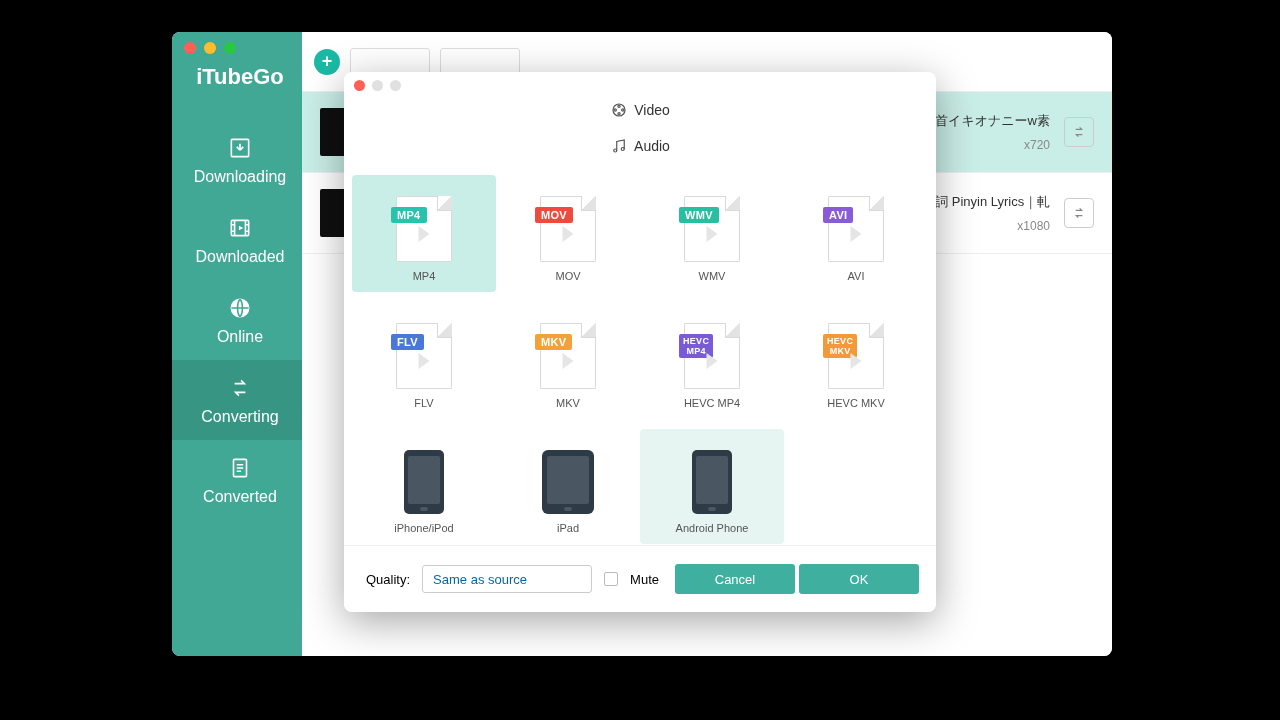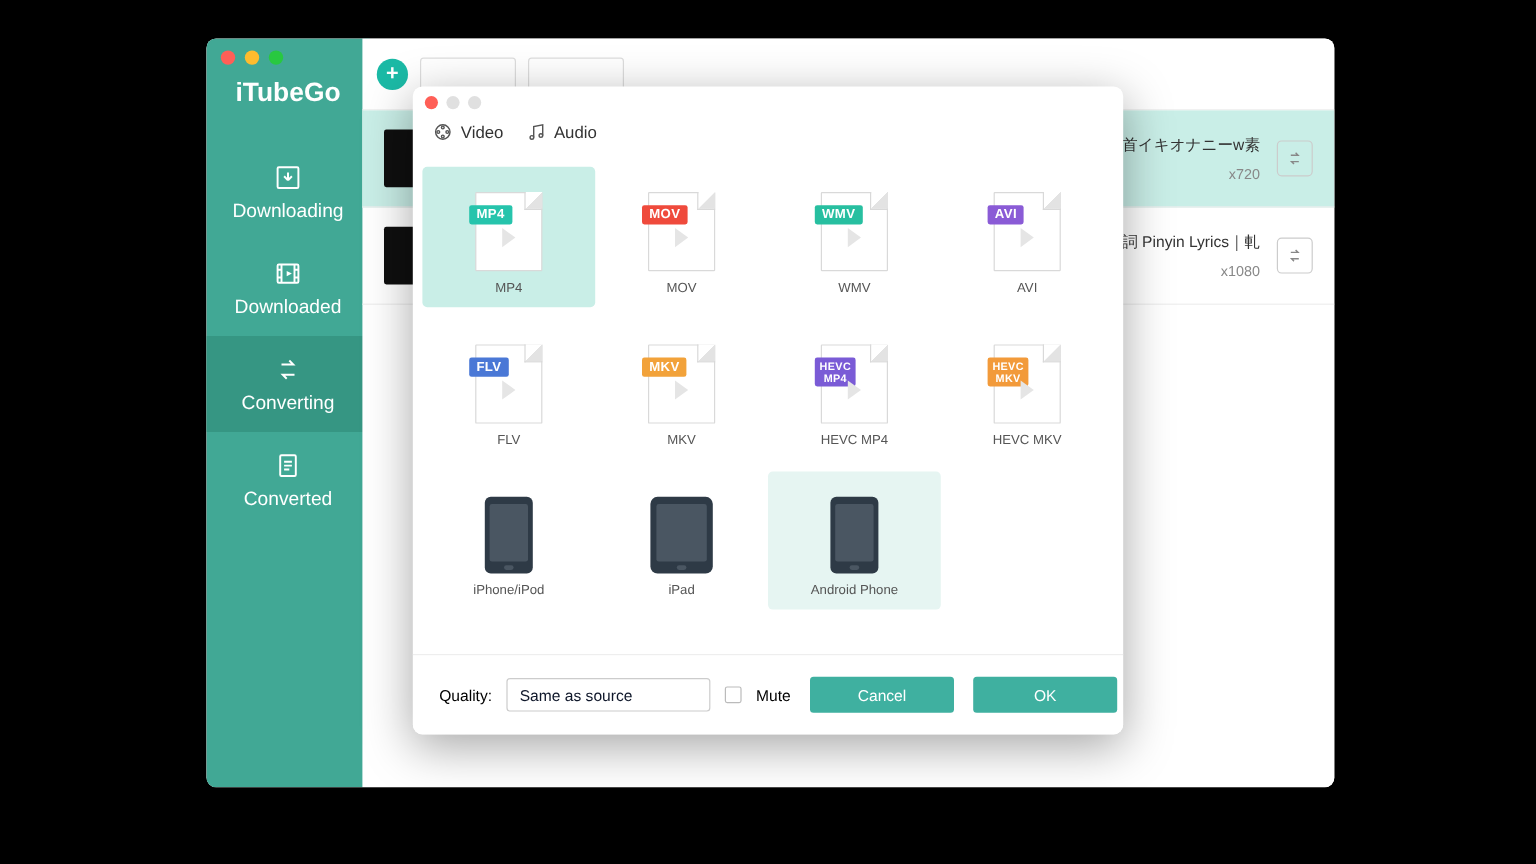--- a/index.html
+++ b/index.html
@@ -28,43 +28,43 @@
   .row-meta { font-size: 12px; color: #888; text-align: right;}
   .row-action { width: 30px; height: 30px; border: 1px solid #ccc; border-radius: 4px; display: flex; align-items: center; justify-content: center; }
   .row-action svg { width: 16px; height: 16px; stroke: #888; fill: none; stroke-width: 1.8;}
   .row.first { background: #c9eee7; }
 
   
   .modal { position: absolute; left: 344px; top: 72px; width: 592px; height: 540px; background: #fff; border-radius: 8px; box-shadow: 0 10px 40px rgba(0,0,0,.35); overflow: hidden; }
   .m-traffic { padding: 8px 0 0 10px; display: flex; gap: 7px; }
   .m-traffic span { width: 11px; height: 11px; border-radius: 50%; display: inline-block; }
   .mdim { background: #e0e0e0; }
-  .m-tabs { display: flex; gap: 18px; padding: 10px 16px 14px; align-items: center; }
+  .m-tabs { display: flex; gap: 18px; padding: 10px 3px 14px; align-items: center; flex-direction: column; }
   .m-tab { display: flex; align-items: center; gap: 6px; font-size: 14px; color: #333; cursor: pointer; }
   .m-tab svg { width: 18px; height: 18px; stroke: #555; fill: none; stroke-width: 1.6; }
   .grid { display: grid; grid-template-columns: repeat(4, 1fr); gap: 10px 0; padding: 6px 8px 4px; }
   .fmt { text-align: center; padding: 21px 0 10px; border-radius: 4px; cursor: pointer; position: relative;}
   .fmt.selected { background: #c9eee7; }
   .fmt.hover { background: #e6f5f2; }
   .doc { width: 56px; height: 66px; margin: 0 auto 8px; background: #fff; border: 1px solid #d9d9d9; position: relative; border-radius: 1px; }
   .doc::after { content: ""; position: absolute; top: -1px; right: -1px; width: 14px; height: 14px; background: linear-gradient(135deg,#fff 0 49%,#e3e3e3 50% 100%); border-left: 1px solid #d9d9d9; border-bottom: 1px solid #d9d9d9; }
   .badge { position: absolute; top: 10px; left: -6px; padding: 2px 6px; font-size: 11px; font-weight: 700; color: #fff; border-radius: 2px; letter-spacing: .3px;}
   .play { position: absolute; left: 50%; top: 58%; transform: translate(-50%,-50%); width: 0; height: 0; border-left: 11px solid #e5e5e5; border-top: 8px solid transparent; border-bottom: 8px solid transparent; }
   .badge.mp4{background:#26c4ac}.badge.mov{background:#ef4a3c}.badge.wmv{background:#27bfa0}.badge.avi{background:#8a5bd6}.badge.flv{background:#4a78d6}.badge.mkv{background:#f2a23a}.badge.hmp4{background:#7a5bd6;font-size:9px;line-height:10px;padding:2px 4px}.badge.hmkv{background:#f29a3a;font-size:9px;line-height:10px;padding:2px 4px}
   .fmt-label { font-size: 11px; color: #555; }
   .device { width: 40px; height: 64px; margin: 0 auto 8px; background: #2e3a46; border-radius: 5px; position: relative; }
   .device::before { content: ""; position: absolute; inset: 6px 4px 10px 4px; background: #4a5662; border-radius: 2px; }
   .device::after { content: ""; position: absolute; bottom: 3px; left: 50%; transform: translateX(-50%); width: 8px; height: 4px; background: #4a5662; border-radius: 2px; }
   .device.tablet { width: 52px; height: 64px; border-radius: 6px; }
   .device.tablet::before { inset: 6px 5px 10px 5px; }
   .m-footer { position: absolute; left: 0; right: 0; bottom: 0; border-top: 1px solid #eee; padding: 18px 22px; display: flex; gap: 16px; background:#fff;}
   .q-row { display: flex; align-items: center; gap: 12px; font-size: 13px; }
-  .q-sel { width: 170px; height: 28px; border: 1px solid #ccc; border-radius: 3px; padding: 0 10px; display: flex; align-items: center; font-size: 13px; color: #0f172a; background:#fff;}
+  .q-sel { width: 170px; height: 28px; border: 1px solid #ccc; border-radius: 3px; padding: 0 10px; display: flex; align-items: center; font-size: 13px; color: #0369a1; background:#fff;}
   .chk { width: 14px; height: 14px; border: 1px solid #bbb; border-radius: 2px; }
-  .btn-row { display: flex; justify-content: flex-end; gap: 16px; }
+  .btn-row { display: flex; justify-content: flex-end; gap: 4px; }
   .btn { width: 120px; height: 30px; border-radius: 3px; background: #3fb0a0; color: #fff; display: flex; align-items: center; justify-content: center; font-size: 13px; cursor: pointer; }
 </style>
 </head>
 <body>
 
 <div class="app-window">
   <div class="sidebar">
     <div class="traffic">
       <span class="tred"></span>
       <span class="tyel"></span>
@@ -83,20 +83,29 @@
     </div>
     <div class="nav-item">
       <div class="nav-ico">
           <svg viewBox="0 0 24 24">
             <rect x="4" y="5" width="16" height="14" rx="1"></rect>
             <path d="M7 5v14M17 5v14M4 9h3M4 15h3M17 9h3M17 15h3"></path>
             <path d="M11 10l4 2-4 2z" fill="#fff" stroke="none"></path>
           </svg>
         </div>
       <div>Downloaded</div>
+    </div>
+    <div class="nav-item">
+      <div class="nav-ico">
+          <svg viewBox="0 0 24 24">
+            <circle cx="12" cy="12" r="8" fill="#fff" stroke="#fff"></circle>
+            <path d="M4 12h16M12 4c3 3 3 13 0 16M12 4c-3 3-3 13 0 16" stroke="#41a895"></path>
+          </svg>
+        </div>
+      <div>Online</div>
     </div>
     <div class="nav-item active">
       <div class="nav-ico">
           <svg viewBox="0 0 24 24">
             <path d="M7 8h9l-3-3M17 16H8l3 3"></path>
           </svg>
         </div>
       <div>Converting</div>
     </div>
     <div class="nav-item">

